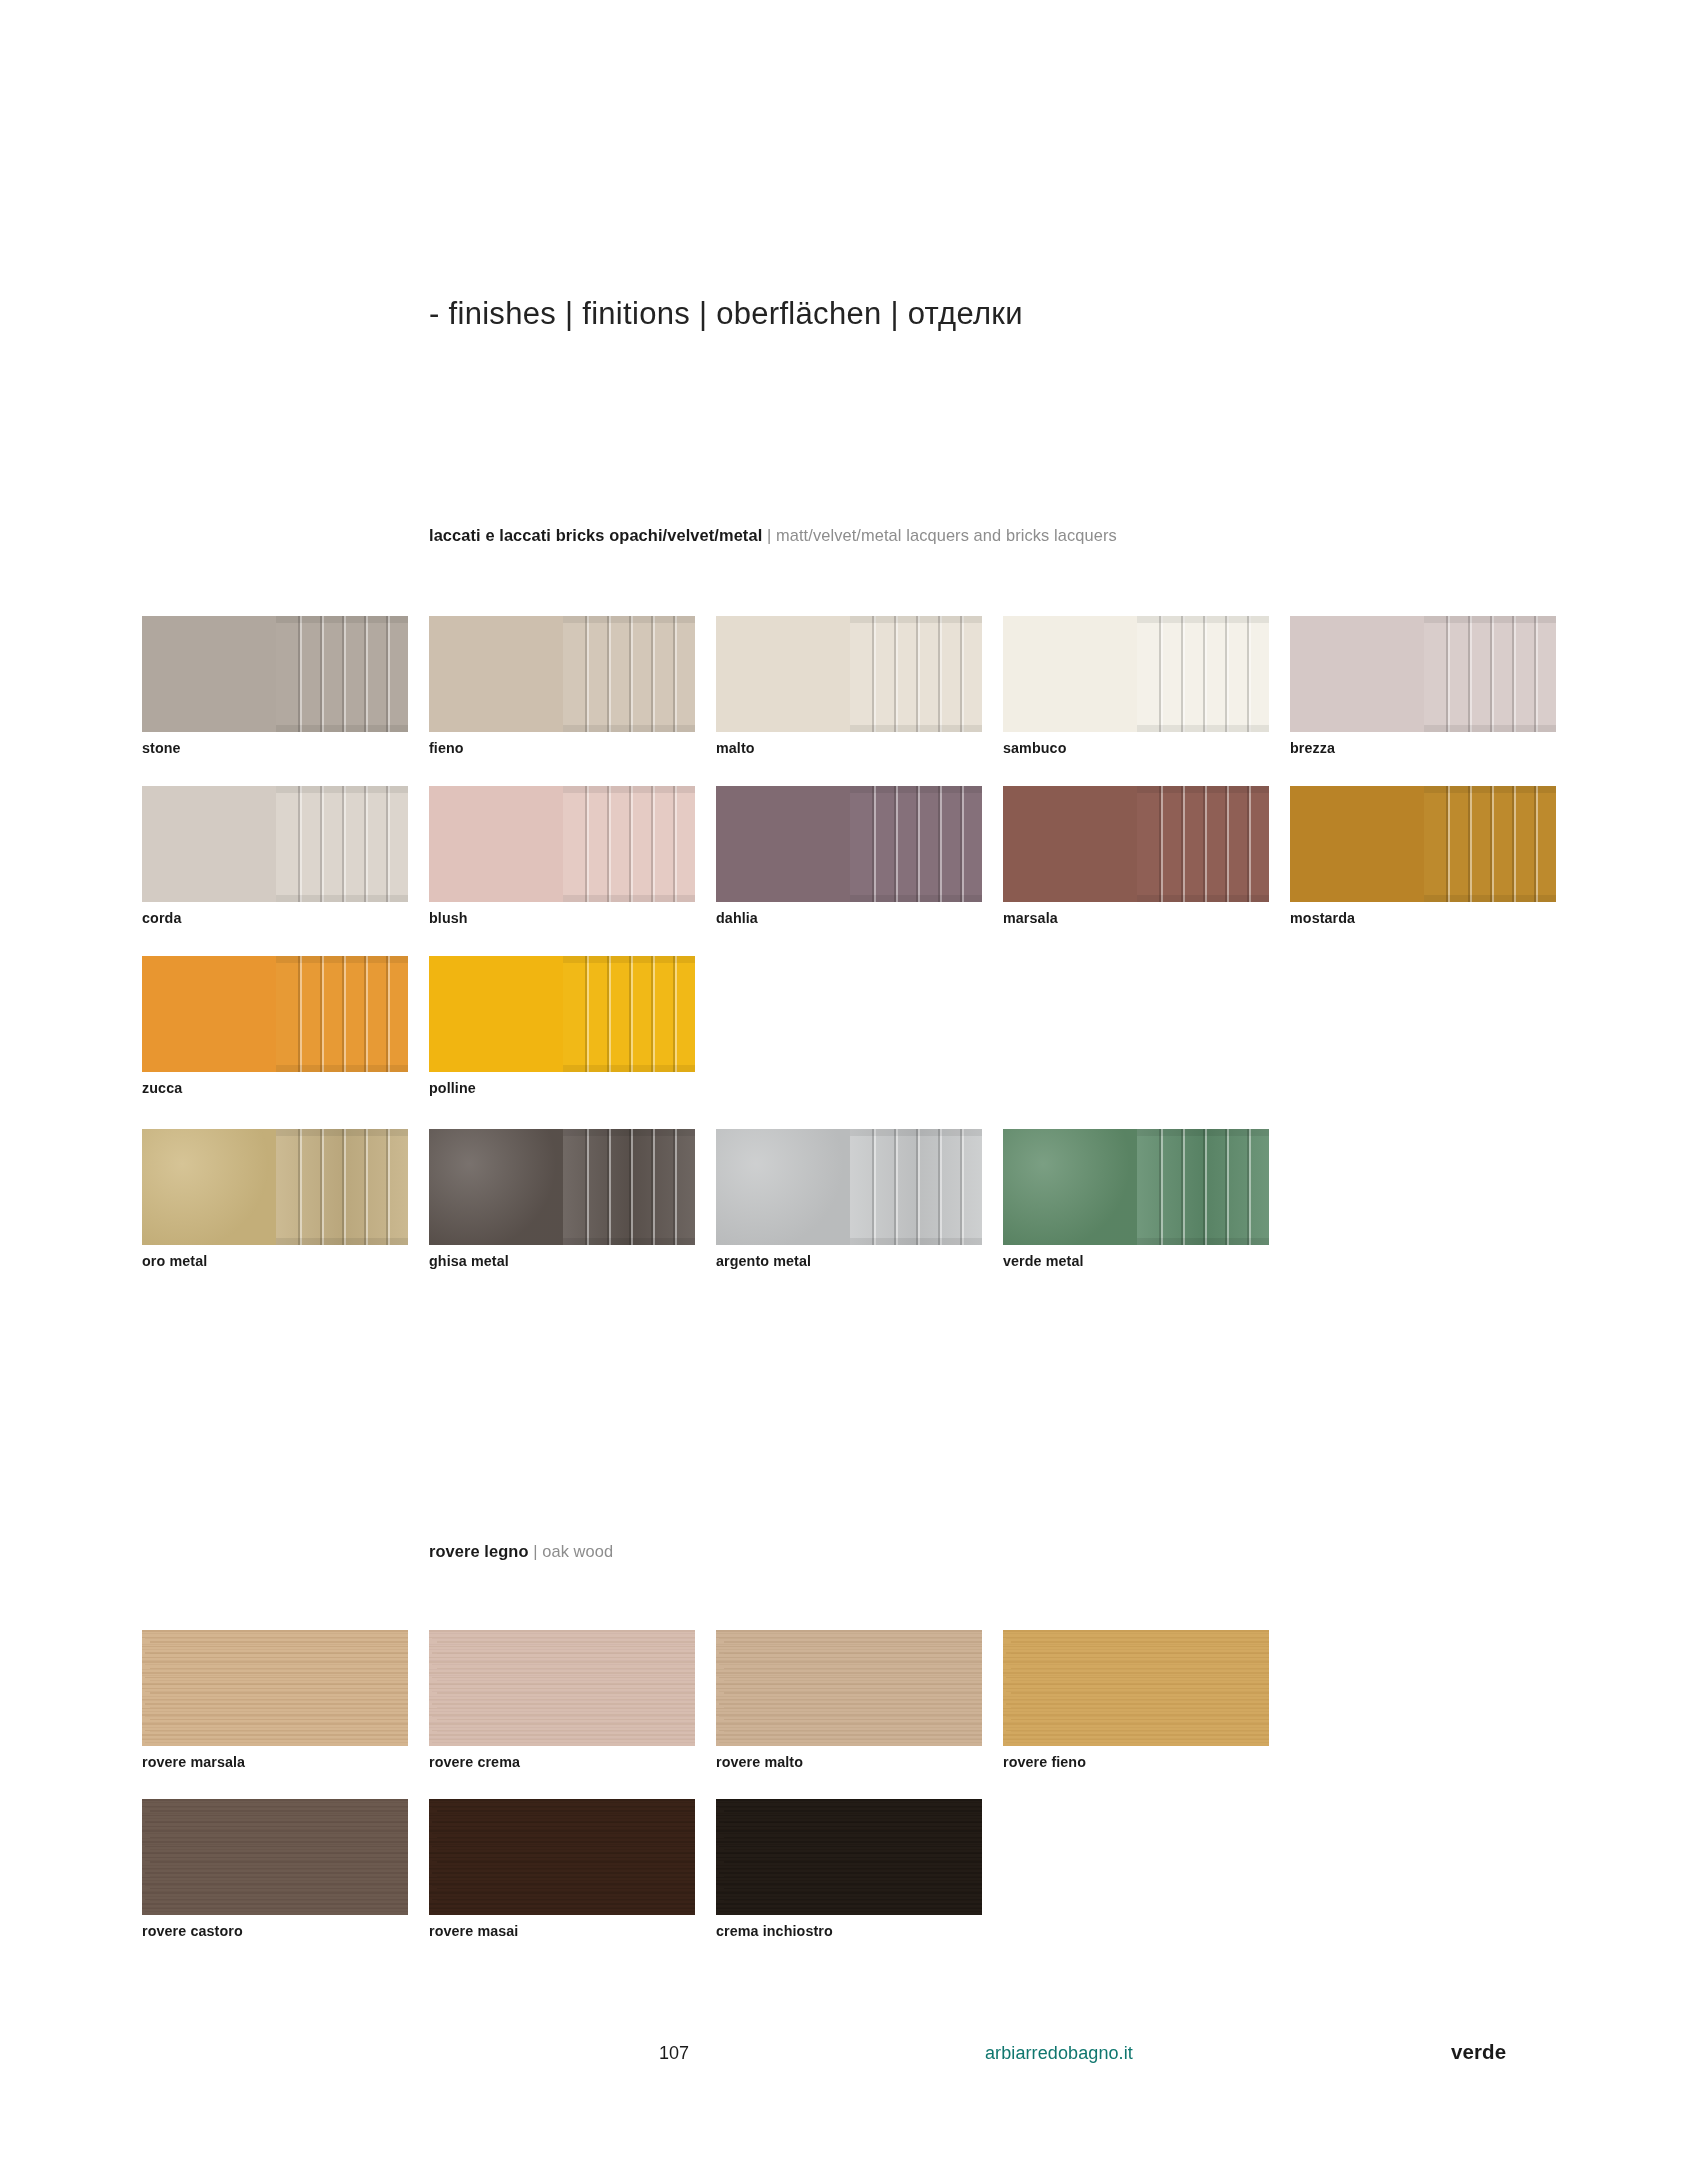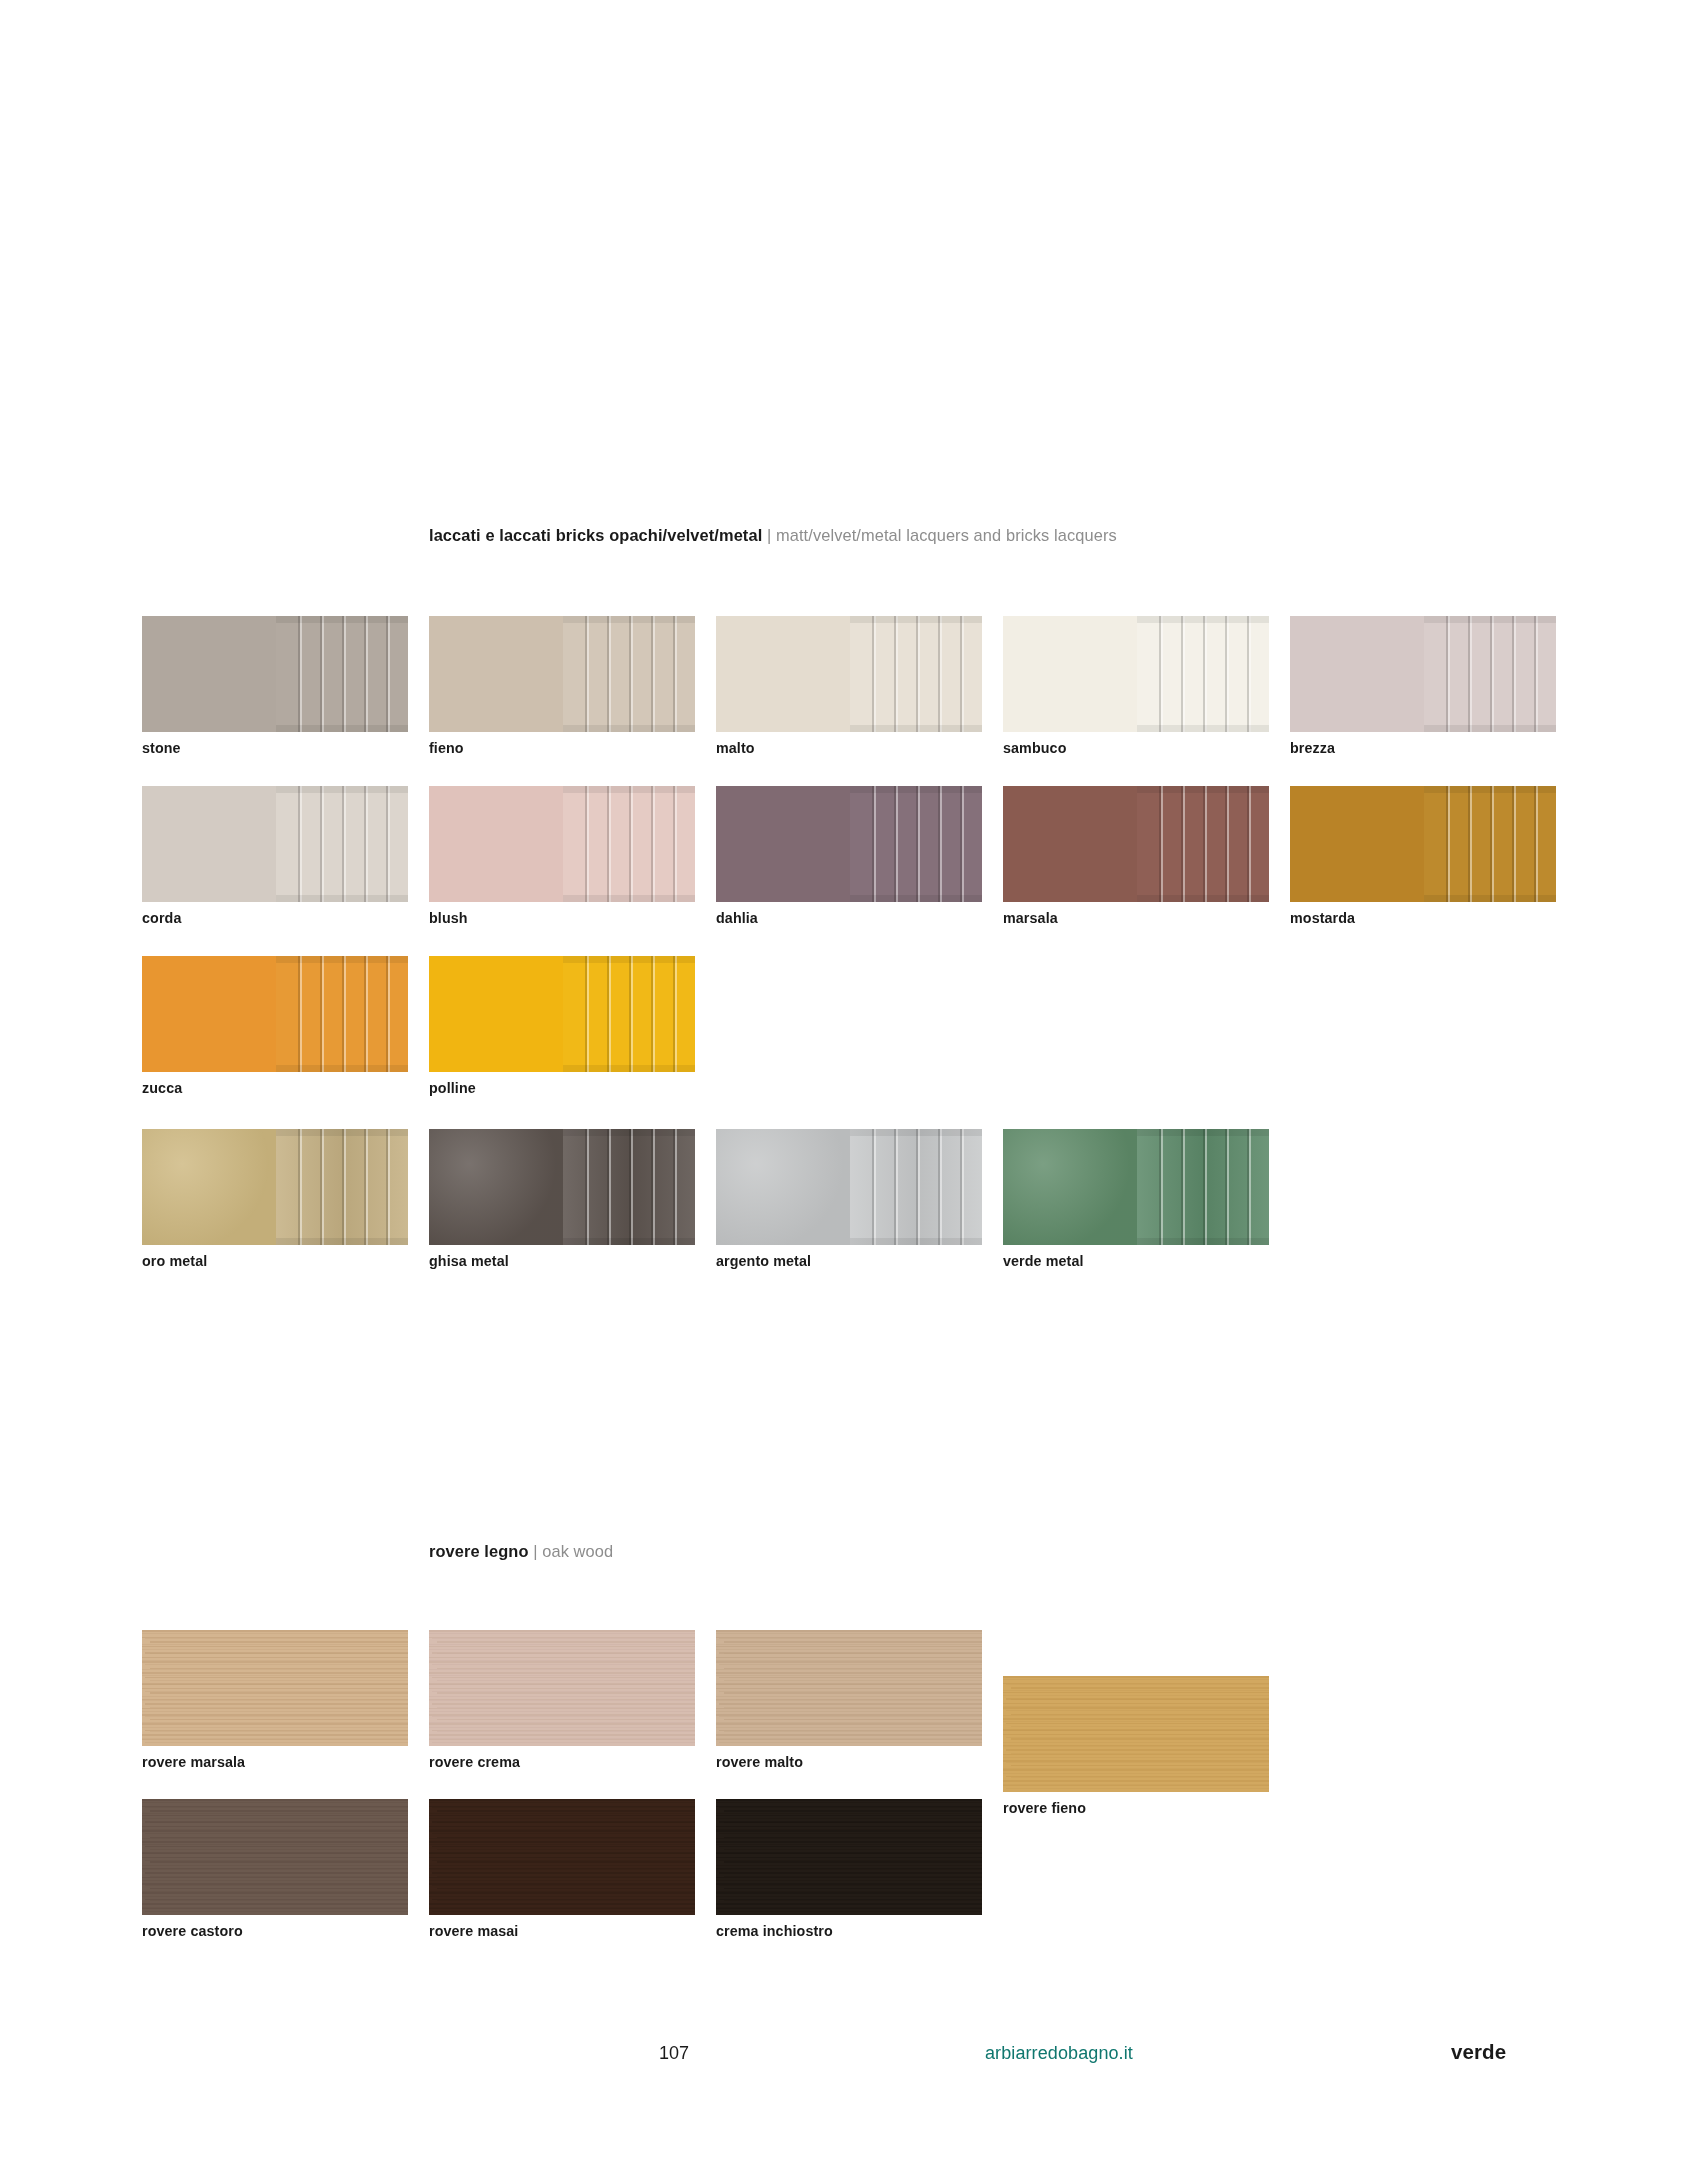--- a/index.html
+++ b/index.html
@@ -136,20 +136,21 @@
     font-weight: bold;
     color: #1a1a1a;
     letter-spacing: 0.1px;
   }
 </style>
 </head>
 <body>
 
 <div class="page">
 
+  <div class="page-title">- finishes | finitions | oberflächen | отделки</div>
 
   <div class="section-heading" id="heading-lacquers">
     <span class="strong">laccati e laccati bricks opachi/velvet/metal</span><span class="light"> | matt/velvet/metal lacquers and bricks lacquers</span>
   </div>
 
   <div class="section-heading" id="heading-oak">
     <span class="strong">rovere legno</span><span class="light"> | oak wood</span>
   </div>
 
   <div id="swatch-layer">
@@ -616,21 +617,21 @@
           <div class="grain" style="top: 100px; height: 1px; background: rgb(184, 154, 124); opacity: 0.45; left: 2.7px; right: 0px;"></div>
           <div class="grain" style="top: 101px; height: 1px; background: rgb(184, 154, 124); opacity: 0.25; left: 8.2px; right: -13.7px;"></div>
           <div class="grain" style="top: 104px; height: 2px; background: rgb(184, 154, 124); opacity: 0.45; left: -13.7px; right: -6.8px;"></div>
           <div class="grain" style="top: 108px; height: 1px; background: rgb(184, 154, 124); opacity: 0.25; left: -8.2px; right: 0px;"></div>
           <div class="grain" style="top: 109px; height: 1px; background: rgb(184, 154, 124); opacity: 0.45; left: -2.7px; right: -13.7px;"></div>
           <div class="grain" style="top: 112px; height: 1px; background: rgb(184, 154, 124); opacity: 0.25; left: 2.7px; right: -6.8px;"></div>
           <div class="grain" style="top: 116px; height: 2px; background: rgb(184, 154, 124); opacity: 0.45; left: 8.2px; right: 0px;"></div>
         </div>
         <div class="label">rovere malto</div>
       </div>
-      <div class="swatch wood" style="left: 1003px; top: 1676px; text-decoration: underline;">
+      <div class="swatch wood" style="left: 1003px; top: 1630px; text-decoration: underline;">
         <div class="tile" style="background: rgb(210, 168, 96);">
           <div class="grain" style="top: 0px; height: 2px; background: rgb(192, 149, 78); opacity: 0.45; left: -13.7px; right: -13.7px;"></div>
           <div class="grain" style="top: 3.3px; height: 1px; background: rgb(192, 149, 78); opacity: 0.25; left: -8.2px; right: -6.8px;"></div>
           <div class="grain" style="top: 6.6px; height: 1px; background: rgb(192, 149, 78); opacity: 0.45; left: -2.7px; right: 0px;"></div>
           <div class="grain" style="top: 7.8px; height: 1px; background: rgb(192, 149, 78); opacity: 0.25; left: 2.7px; right: -13.7px;"></div>
           <div class="grain" style="top: 11px; height: 2px; background: rgb(192, 149, 78); opacity: 0.45; left: 8.2px; right: -6.8px;"></div>
           <div class="grain" style="top: 14.3px; height: 1px; background: rgb(192, 149, 78); opacity: 0.25; left: -13.7px; right: 0px;"></div>
           <div class="grain" style="top: 15.6px; height: 1px; background: rgb(192, 149, 78); opacity: 0.45; left: -8.2px; right: -13.7px;"></div>
           <div class="grain" style="top: 19px; height: 1px; background: rgb(192, 149, 78); opacity: 0.25; left: -2.7px; right: -6.8px;"></div>
           <div class="grain" style="top: 22px; height: 2px; background: rgb(192, 149, 78); opacity: 0.45; left: 2.7px; right: 0px;"></div>

